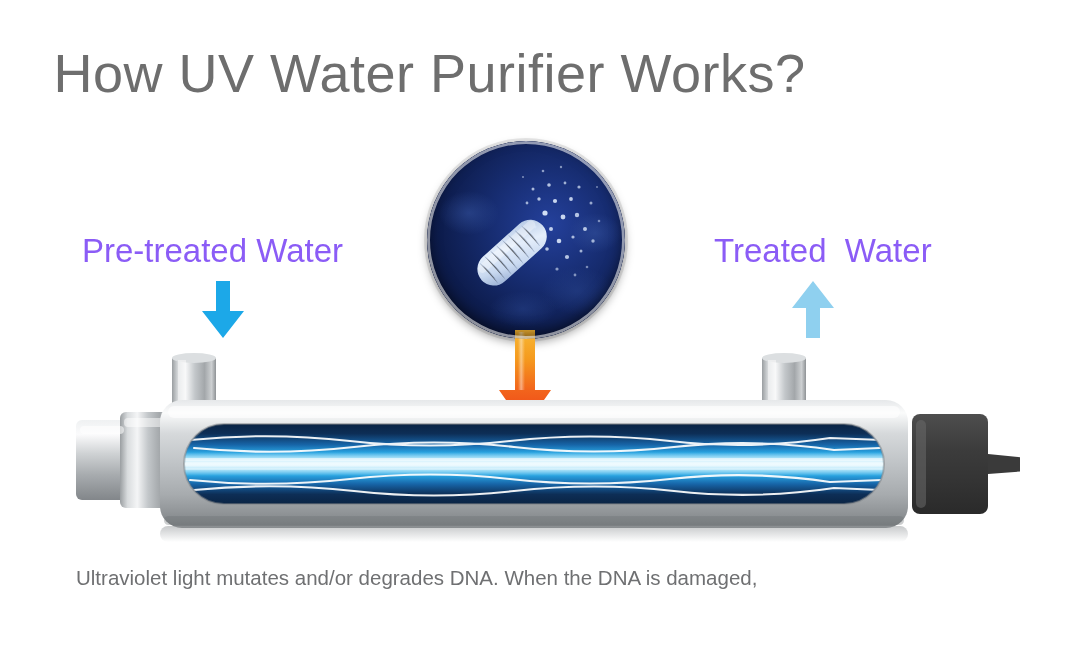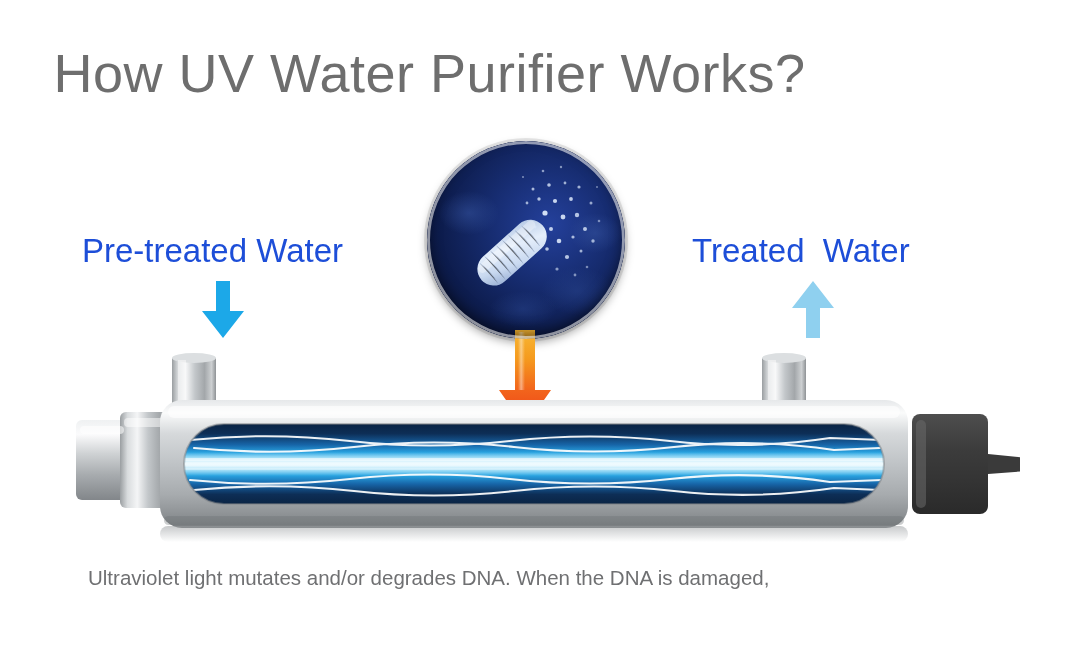--- a/index.html
+++ b/index.html
@@ -30,25 +30,25 @@
     color: #6e6e6e;
     white-space: nowrap;
   }
 
   
   .side-label {
     position: absolute;
     font-family: "Liberation Sans", sans-serif;
     font-size: 33px;
     font-weight: 400;
-    color: #1d4ed8;
+    color: #8b5cf6;
     white-space: pre;
   }
   #label-inlet  { left: 82px;  top: 232px; }
-  #label-outlet { left: 692px; top: 232px; }
+  #label-outlet { left: 714px; top: 232px; }
 
   
   #microscope {
     position: absolute;
     left: 427px;
     top: 141px;
     width: 198px;
     height: 198px;
     border-radius: 50%;
     overflow: hidden;
@@ -78,21 +78,21 @@
     left: 60px;
     top: 340px;
     width: 960px;
     height: 215px;
   }
   #chamber svg { display: block; }
 
   
   #caption {
     position: absolute;
-    left: 88px;
+    left: 76px;
     top: 562px;
     width: 920px;
     font-family: "Liberation Sans", sans-serif;
     font-size: 20.5px;
     line-height: 31px;
     color: #6f7072;
   }
   #caption .cap-line { display: block; white-space: pre; }
 </style>
 </head>

